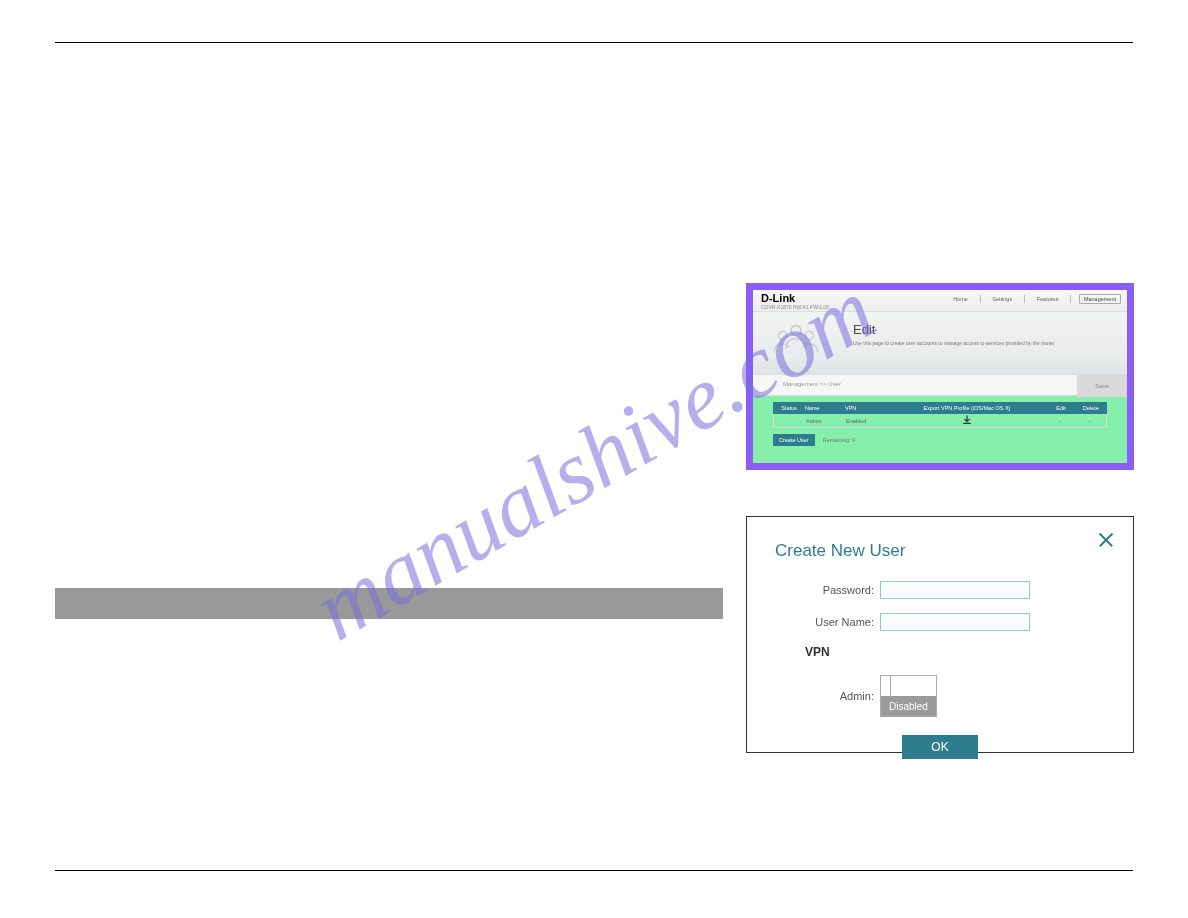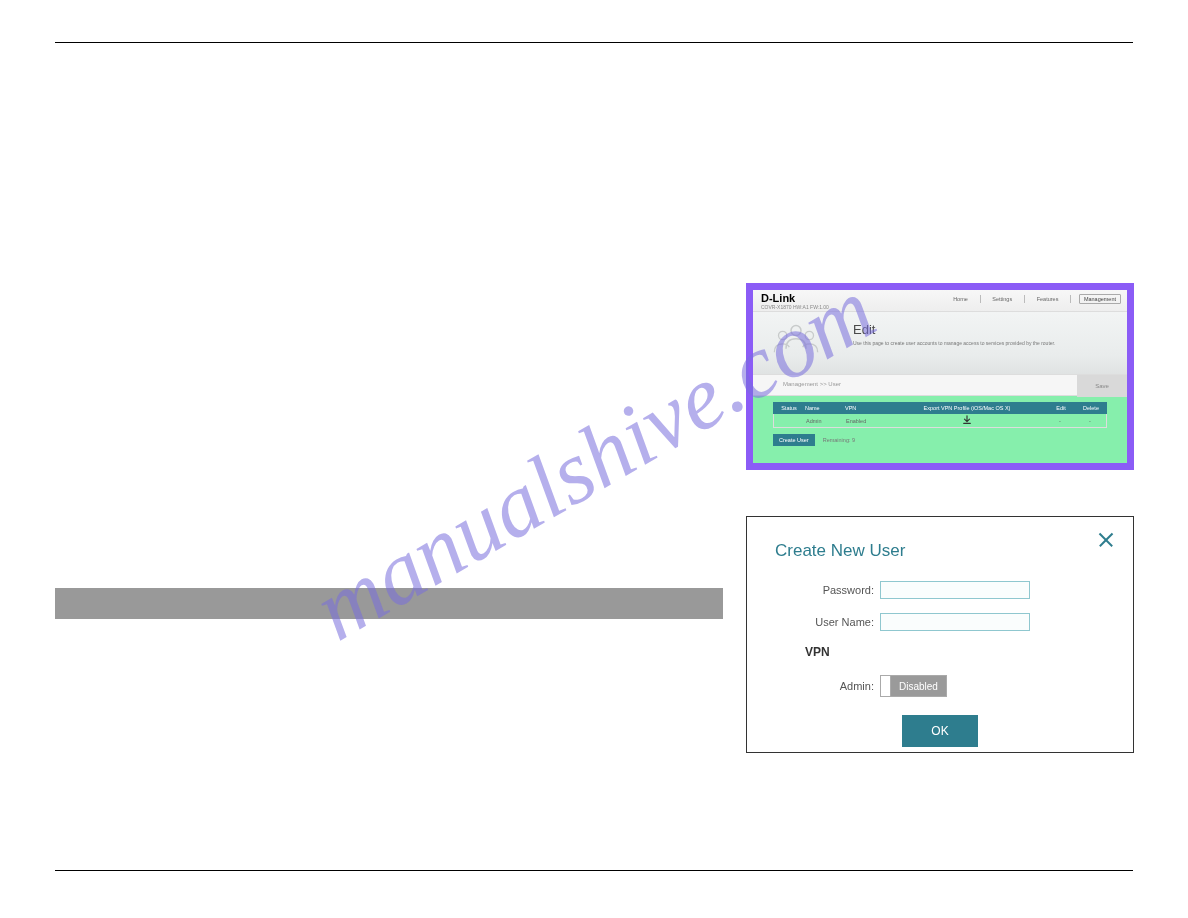--- a/index.html
+++ b/index.html
@@ -252,40 +252,41 @@
   .vpn-heading {
     font-size: 12px;
     font-weight: bold;
     color: #333;
     margin: 10px 0 16px 30px;
   }
   .status-toggle {
     display: inline-flex;
     align-items: flex-start;
     border: 1px solid #aaa;
+    flex-direction: column;
   }
   .toggle-handle {
     width: 10px; height: 20px;
     background: #fff;
     border-right: 1px solid #aaa;
   }
   .toggle-label {
     background: #9a9a9a;
     color: #fff;
     font-size: 10px;
     padding: 3px 8px;
     height: 20px;
     display: flex;
     align-items: center;
   }
   .ok-btn {
     display: block;
     margin: 18px auto 0 auto;
     width: 76px;
-    height: 32px;
+    height: 24px;
     background: #2e7d8e;
     color: #fff;
     border: none;
     font-size: 12px;
     cursor: pointer;
   }
 </style>
 </head>
 <body>
 

